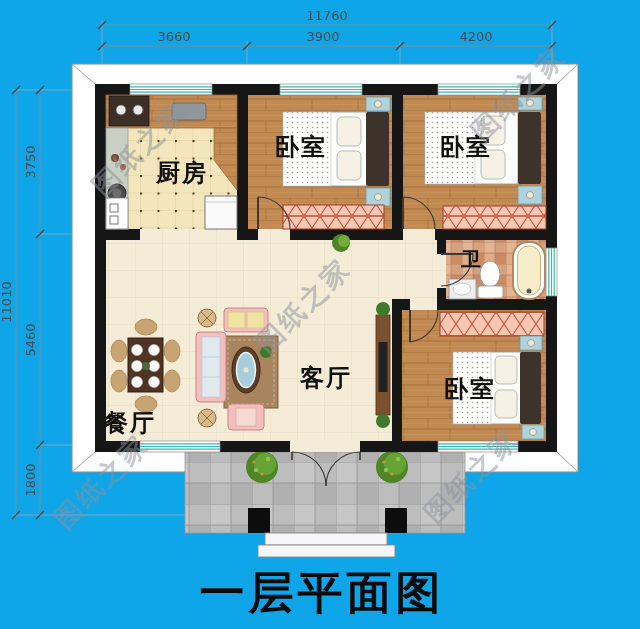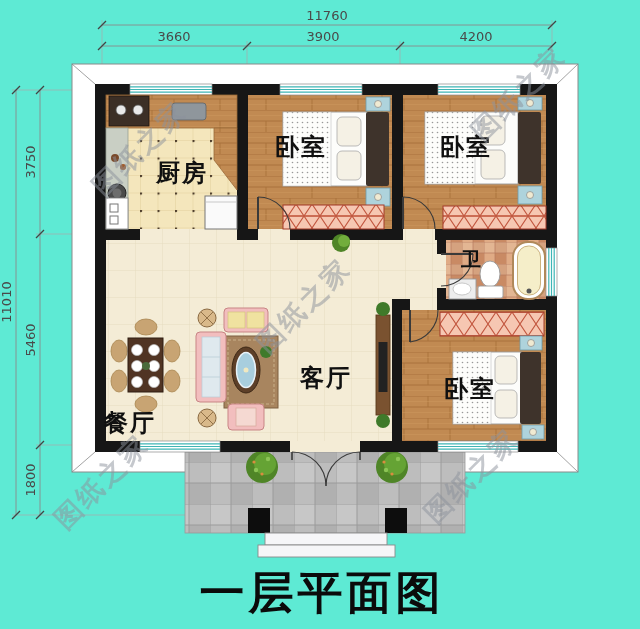--- a/index.html
+++ b/index.html
@@ -1,16 +1,16 @@
 <!DOCTYPE html>
 <html><head>
 <meta charset="utf-8">
 <style>
   html,body{margin:0;padding:0;background:#f6f6f8;}
-  .stage{position:relative;width:640px;height:629px;background:#5eead4;overflow:hidden;
+  .stage{position:relative;width:640px;height:629px;background:#0ea5e9;overflow:hidden;
          font-family:"DejaVu Sans","Liberation Sans",sans-serif;text-align:right;}
   svg{display:block;}
   text{font-family:"DejaVu Sans","Liberation Sans",sans-serif;}
   .dimtxt{font-size:13px;fill:#4a4a4a;}
   .roomlbl{font-size:24px;font-weight:bold;fill:#101010;letter-spacing:2px;}
   .wclbl{font-size:20px;font-weight:bold;fill:#101010;}
   .wm{font-size:27px;font-weight:bold;fill:#8c929c;opacity:0.5;letter-spacing:3px;}
   .title{font-size:45px;font-weight:bold;fill:#0b0b0b;letter-spacing:4px;}
 </style>
 </head>

